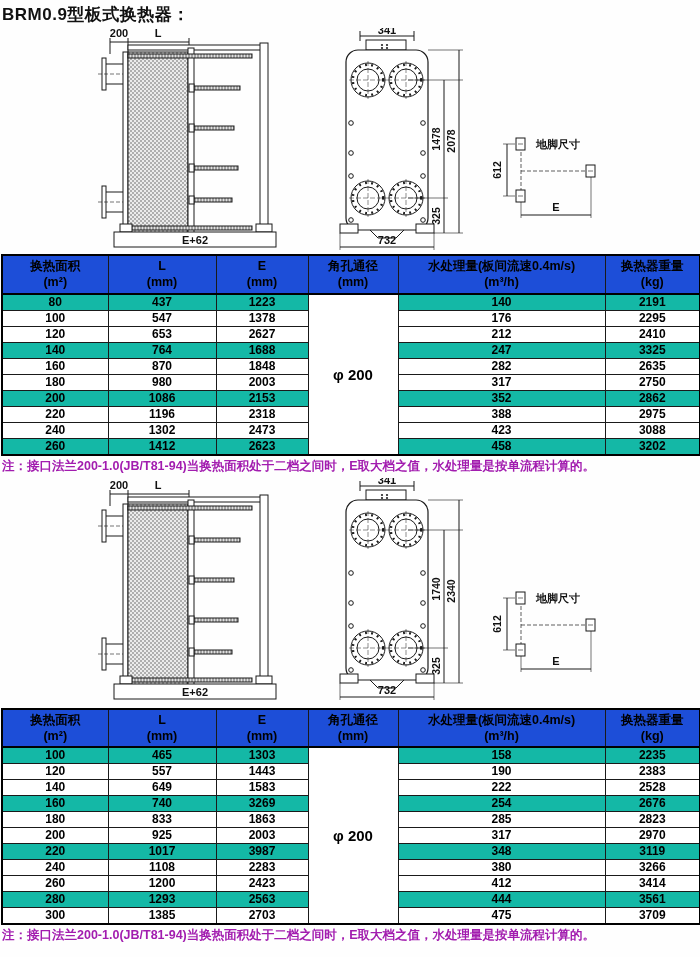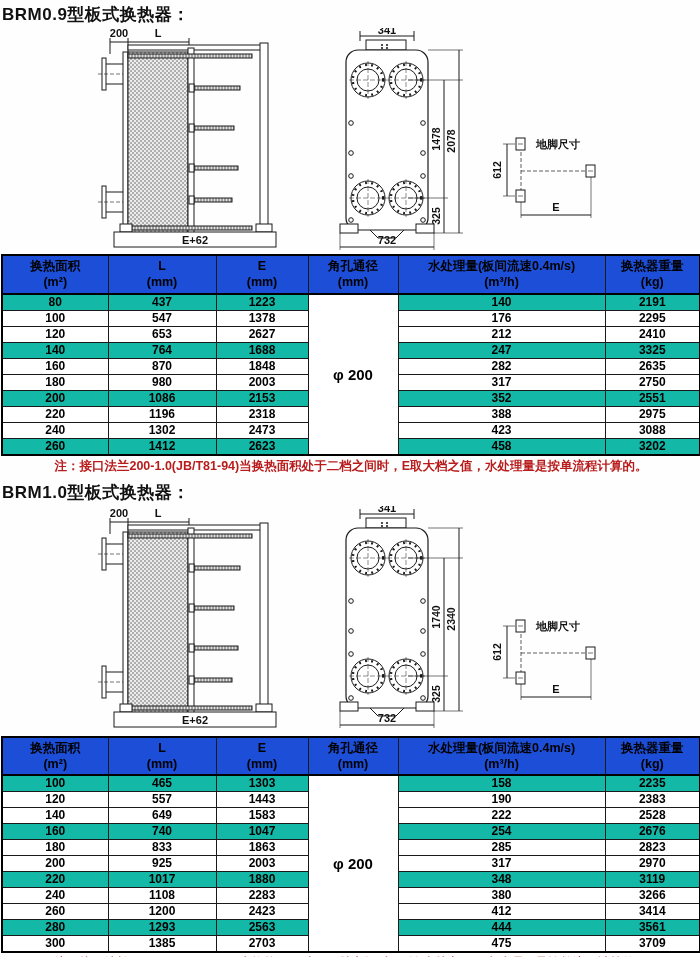--- a/index.html
+++ b/index.html
@@ -11,21 +11,21 @@
   .draw-area.h2{height:230px;}
   .svgabs{position:absolute;}
   svg text{font-family:"Liberation Sans","DejaVu Sans",sans-serif;font-weight:bold;fill:#111;}
   table.spec{width:698px;border-collapse:collapse;border:2px solid #000;table-layout:fixed;margin:0 0 0 1px;}
   table.spec th,table.spec td{border:1px solid #1a1a1a;text-align:center;font-weight:bold;overflow:hidden;white-space:nowrap;}
   table.spec thead th{font-size:12.5px;line-height:1.3;padding:2px 0;border-bottom:2px solid #000;background:#1d4ed8;}
   table.spec thead .sub{font-weight:bold;}
   table.spec td{font-size:12px;height:15px;line-height:15px;padding:0;background:#fff;}
   table.spec tr.shade td{background:#14b8a6;}
   table.spec td.hole{background:#fff !important;font-size:15px;}
-  .note{font-size:12.5px;font-weight:bold;padding:2px 0 3px 2px;color:#b91c1c;text-align:center;}
+  .note{font-size:12.5px;font-weight:bold;padding:2px 0 3px 2px;color:#a21caf;}
 </style>
 </head>
 <body>
 
 <div class="page">
 
   <h2 class="sec-title">BRM0.9型板式换热器：</h2>
 
   <div class="draw-area h1">
 
@@ -251,21 +251,21 @@
           <td>980</td>
           <td>2003</td>
           <td>317</td>
           <td>2750</td>
         </tr>
         <tr class="shade">
           <td>200</td>
           <td>1086</td>
           <td>2153</td>
           <td>352</td>
-          <td>2551</td>
+          <td>2862</td>
         </tr>
         <tr>
           <td>220</td>
           <td>1196</td>
           <td>2318</td>
           <td>388</td>
           <td>2975</td>
         </tr>
         <tr>
           <td>240</td>
@@ -278,21 +278,20 @@
           <td>260</td>
           <td>1412</td>
           <td>2623</td>
           <td>458</td>
           <td>3202</td>
         </tr>
       </tbody>
   </table>
   <div class="note">注：接口法兰200-1.0(JB/T81-94)当换热面积处于二档之间时，E取大档之值，水处理量是按单流程计算的。</div>
 
-  <h2 class="sec-title">BRM1.0型板式换热器：</h2>
 
   <div class="draw-area h2">
 
     <svg class="svgabs" style="left:92px;top:2px;" width="200" height="222" viewBox="0 0 200 222">
       <defs>
         <pattern id="pk2" width="4" height="4" patternUnits="userSpaceOnUse">
           <rect width="4" height="4" fill="#ececec"></rect>
             <circle cx="1" cy="1" r="0.7" fill="#444"></circle>
             <circle cx="3" cy="3" r="0.7" fill="#444"></circle>
         </pattern>
@@ -488,42 +487,42 @@
         <tr>
           <td>140</td>
           <td>649</td>
           <td>1583</td>
           <td>222</td>
           <td>2528</td>
         </tr>
         <tr class="shade">
           <td>160</td>
           <td>740</td>
-          <td>1047</td>
+          <td>3269</td>
           <td>254</td>
           <td>2676</td>
         </tr>
         <tr>
           <td>180</td>
           <td>833</td>
           <td>1863</td>
           <td>285</td>
           <td>2823</td>
         </tr>
         <tr>
           <td>200</td>
           <td>925</td>
           <td>2003</td>
           <td>317</td>
           <td>2970</td>
         </tr>
         <tr class="shade">
           <td>220</td>
           <td>1017</td>
-          <td>1880</td>
+          <td>3987</td>
           <td>348</td>
           <td>3119</td>
         </tr>
         <tr>
           <td>240</td>
           <td>1108</td>
           <td>2283</td>
           <td>380</td>
           <td>3266</td>
         </tr>

